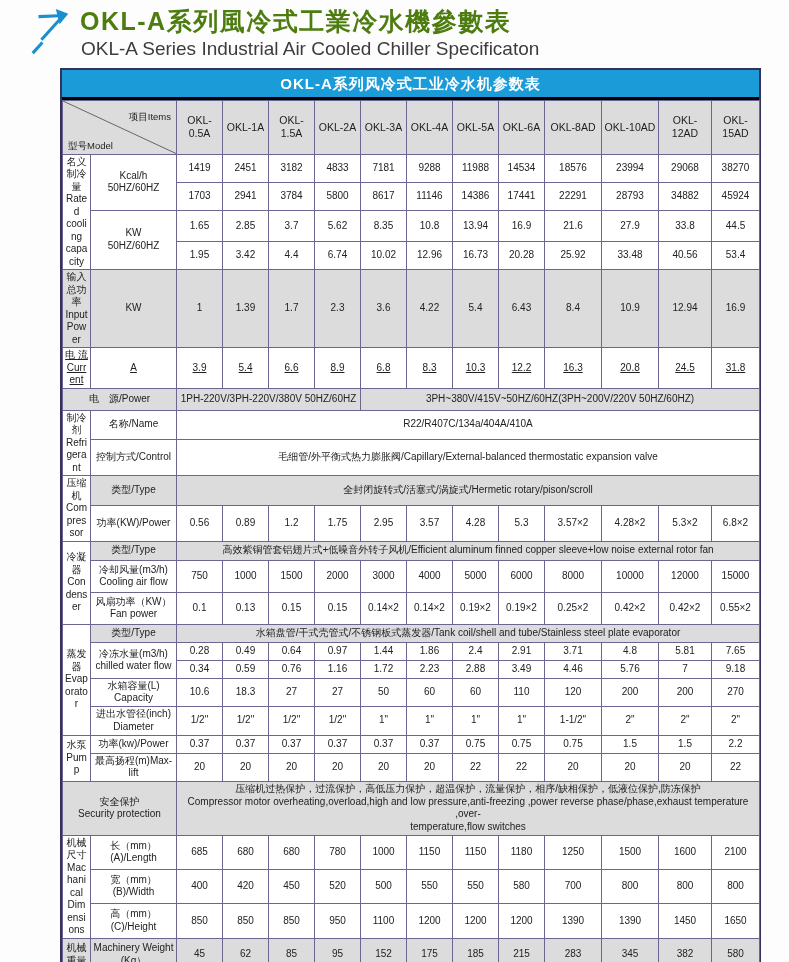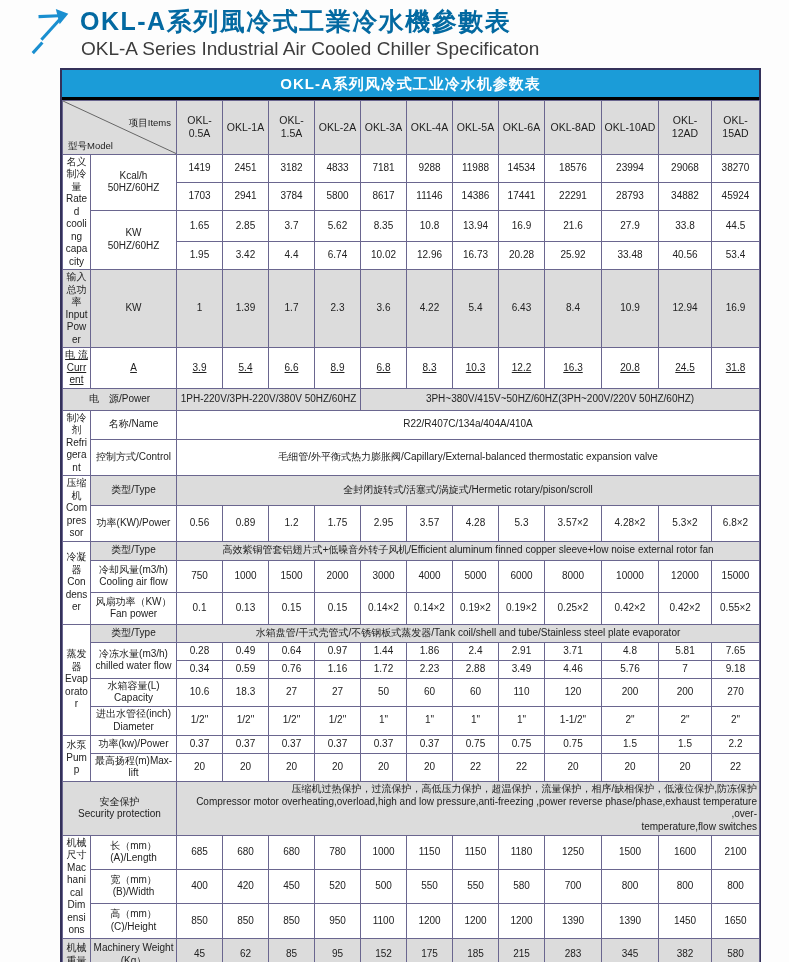--- a/index.html
+++ b/index.html
@@ -7,21 +7,21 @@
     width:789px; height:962px;
     background:#fdfdfd;
     font-family:"Liberation Sans","DejaVu Sans",sans-serif;
     color:#222;
     position:relative;
   }
   
   .page-header { position:relative; padding:8px 0 0 28px; height:56px; }
   .logo { position:absolute; left:28px; top:8px; width:46px; height:48px; }
   .titles { margin-left:52px; }
-  .title-zh { font-size:25px; font-weight:bold; color:#0369a1; margin:0; letter-spacing:1.5px; line-height:1.1; }
+  .title-zh { font-size:25px; font-weight:bold; color:#4d7c0f; margin:0; letter-spacing:1.5px; line-height:1.1; }
   .title-en { font-size:19px; font-weight:500; color:#3c3c3c; margin:2px 0 0 1px; line-height:1.15; }
 
   
   .table-wrap { margin:4px 0 0 60px; width:701px; border:2px solid #34315a; box-sizing:border-box; background:#fff; }
   .table-title {
     background:#1b9cd8; color:#fff; text-align:center;
     font-size:15px; font-weight:bold; letter-spacing:1px;
     height:27px; line-height:27px;
     border-bottom:3px solid #000000;
   }
@@ -40,24 +40,24 @@
     padding:1px 2px; overflow:hidden;
     white-space:pre-line; word-wrap:break-word;
     background:#fff;
   }
   thead th { background:#dcdcdc; height:30px; font-weight:normal; font-size:10.5px; color:#1d1d1d; }
   tr.shade td { background:#dcdcdc; }
   td.cat-multi { background:#fff !important; }
   td.cat { font-size:10px; }
   td.item { font-size:10px; }
   td.val { font-size:10px; }
-  td.left { text-align:right; }
+  td.left { text-align:center; }
   .corner { position:relative; padding:0; }
   .corner svg { position:absolute; left:0; top:0; width:100%; height:100%; }
-  .corner .tr-label { position:absolute; top:16px; right:5px; font-size:9.5px; }
+  .corner .tr-label { position:absolute; top:10px; right:5px; font-size:9.5px; }
   .corner .bl-label { position:absolute; bottom:2px; left:5px; font-size:9.5px; }
 </style>
 </head>
 <body>
 
 <div class="page-header">
   <svg class="logo" viewBox="0 0 46 50">
     <line x1="10" y1="9" x2="31" y2="8" stroke="#1a8fd0" stroke-width="3.2"></line>
     <line x1="33" y1="11" x2="13" y2="33" stroke="#1a8fd0" stroke-width="3.2"></line>
     <polygon points="28,1 41,6 32,17" fill="#1a8fd0"></polygon>

